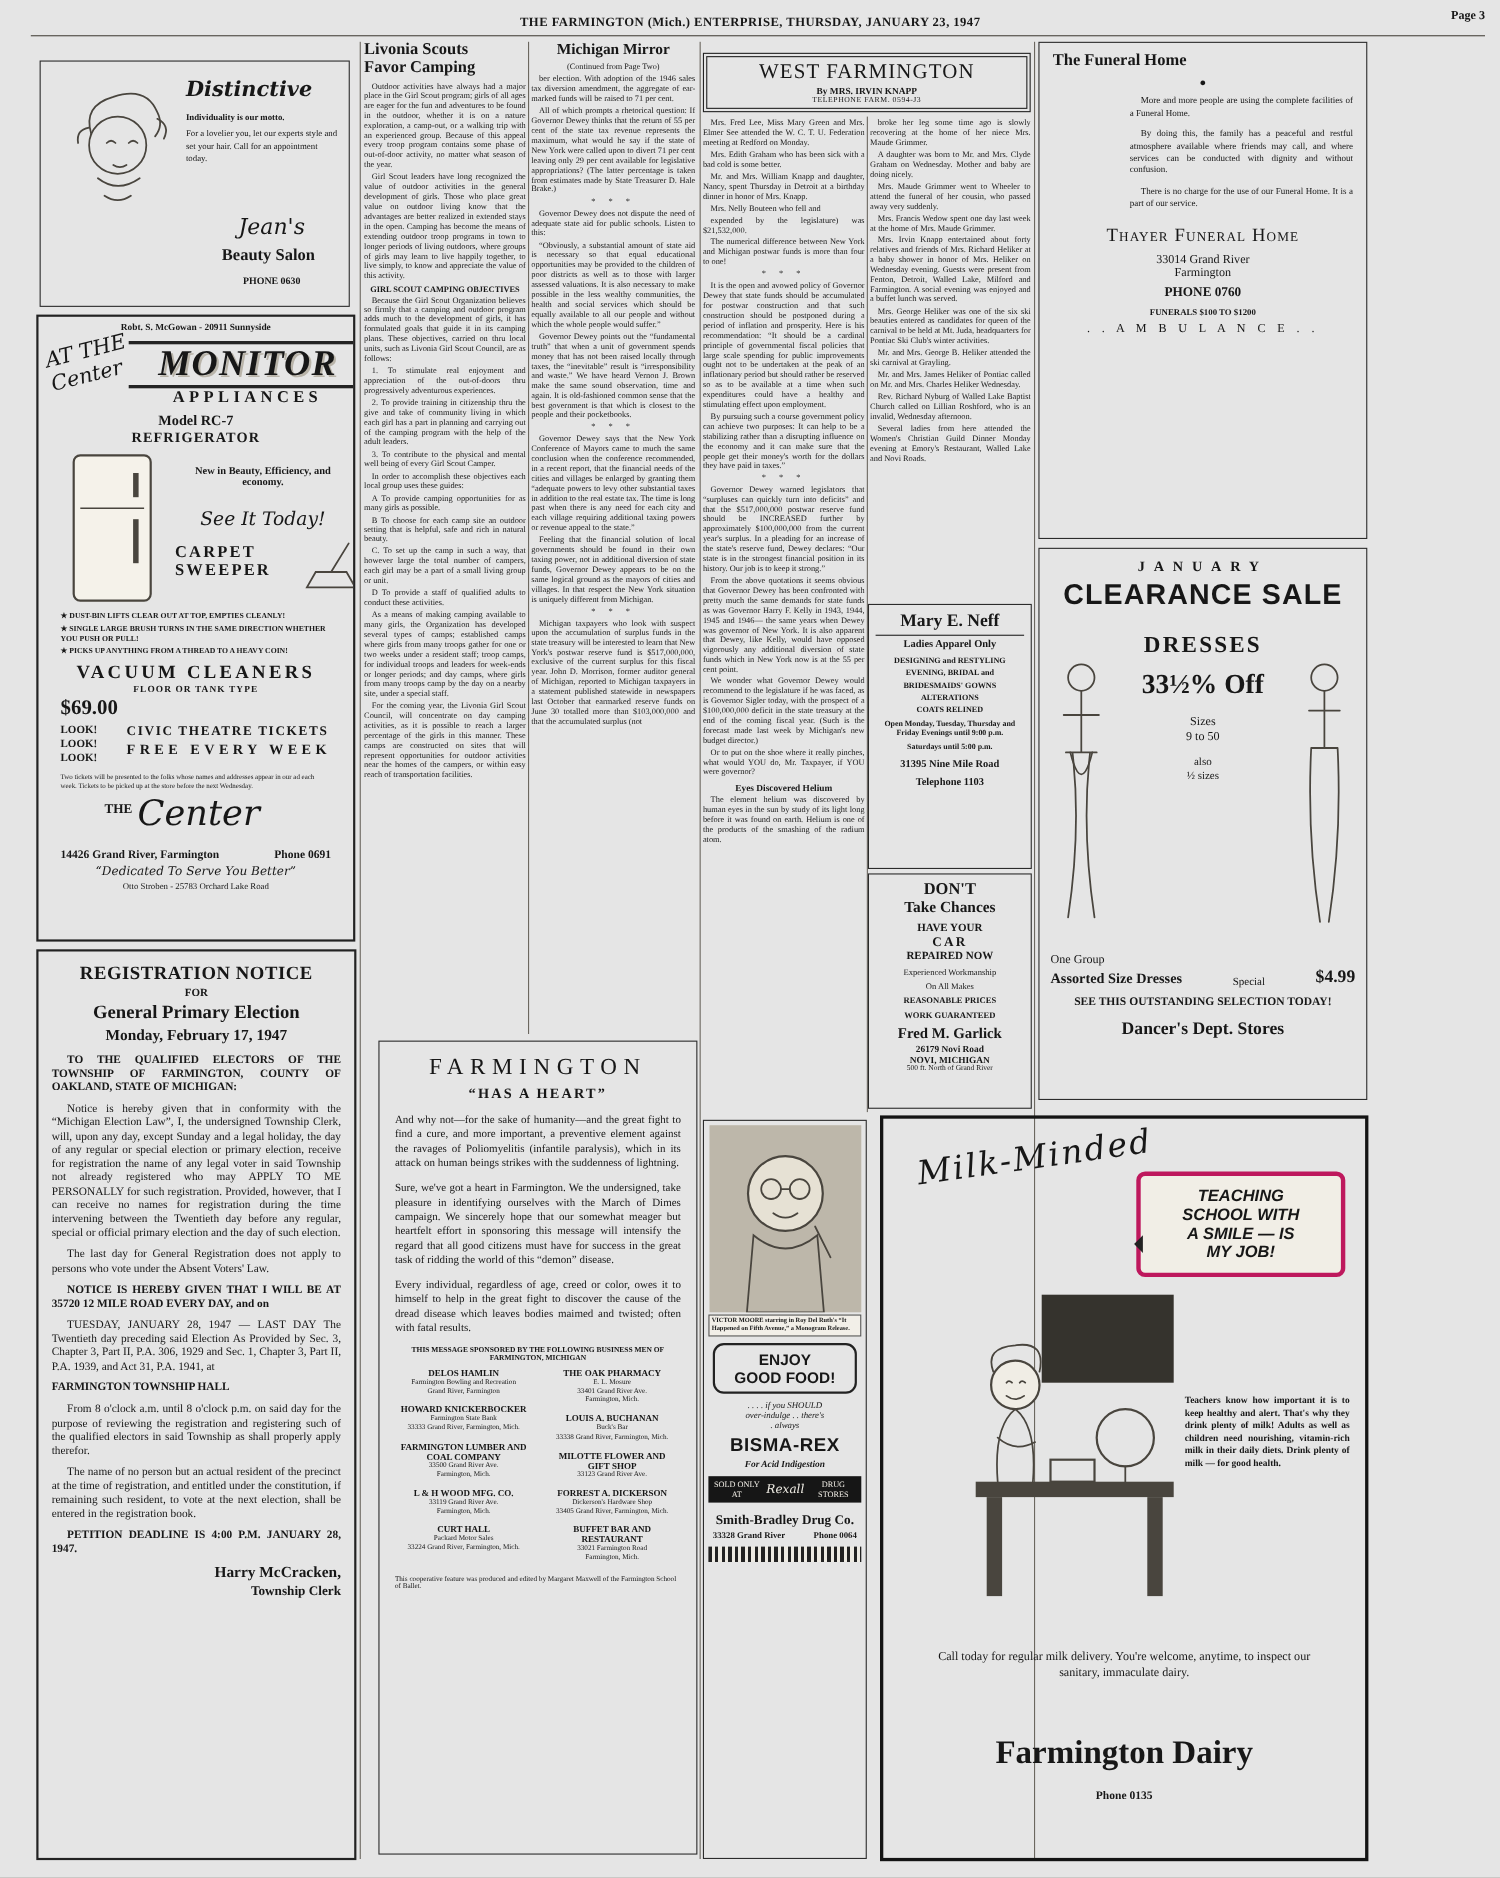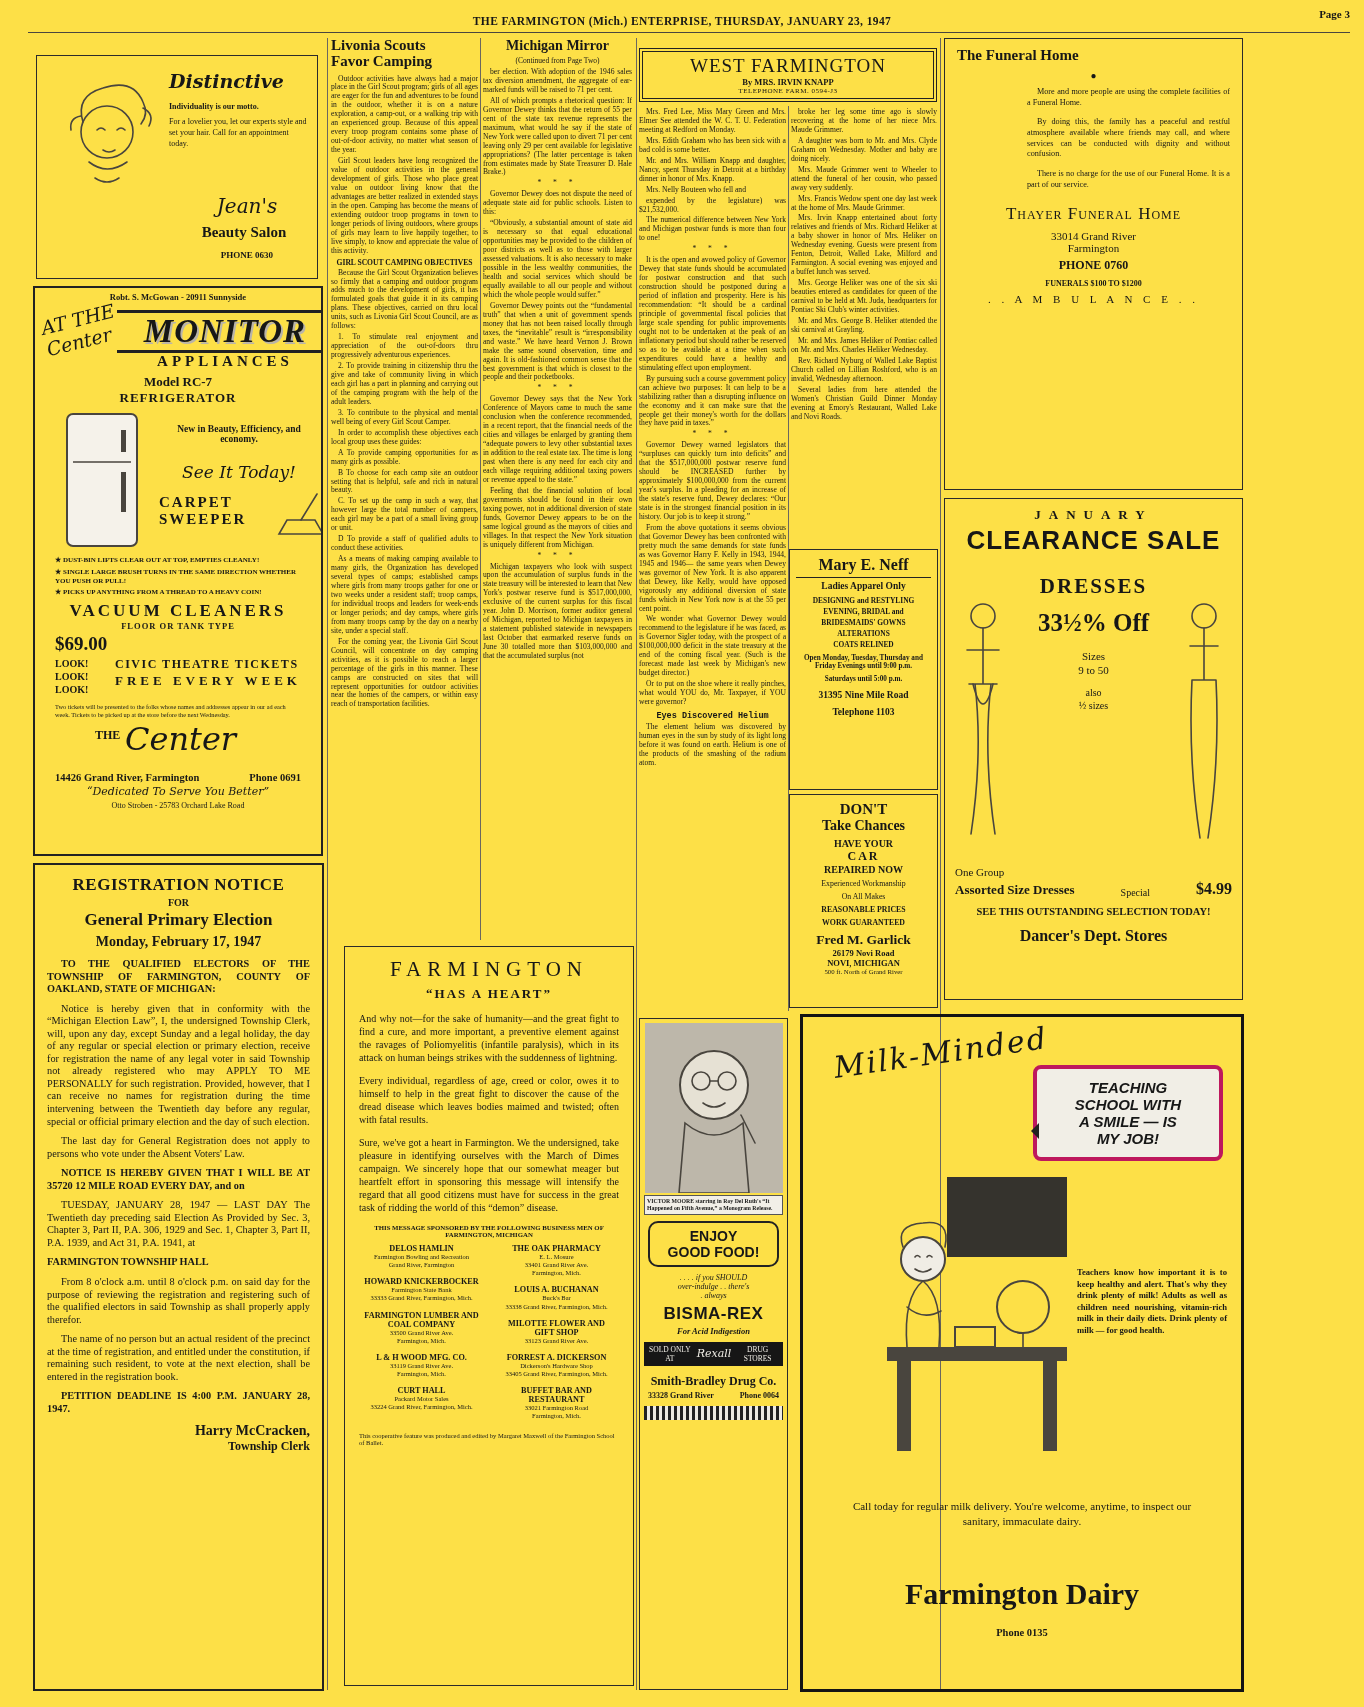--- a/index.html
+++ b/index.html
@@ -1,17 +1,17 @@
 <!DOCTYPE html>
 <html><head>
 <meta charset="utf-8">
 <style>
   * { box-sizing: border-box; }
   html,body { margin:0; padding:0; background:#a9a69e; }
-  .page { position:relative; width:1364px; height:1707px; margin:0 auto; background:#fde047;
+  .page { position:relative; width:1364px; height:1707px; margin:0 auto; background:#e5e5e5;
           font-family:"Liberation Serif", serif; color:#171717; overflow:hidden; }
   .block { position:absolute; overflow:hidden; }
   .boxed { border:1.5px solid #2b2b2b; }
   .vrule { position:absolute; width:1px; background:#6b675f; }
   .hrule { position:absolute; height:1px; background:#4a463f; }
 
   .masthead { position:absolute; top:15px; left:0; width:100%; text-align:center;
               font-size:11.5px; font-weight:bold; letter-spacing:.4px; }
   .pageno { position:absolute; top:8px; right:14px; font-size:11px; font-weight:bold; }
 
@@ -82,21 +82,21 @@
   .art-cont { text-align:center; font-size:7.5px; margin-bottom:3px; }
   .art-sub { text-align:center; font-size:7.6px; font-weight:bold; margin:2px 0; }
 
   
   .wf-head { left:639px; top:48px; width:298px; height:54px; border:4px double #222; text-align:center; padding-top:3px; }
   .wf-title { font-size:19px; letter-spacing:1px; font-weight:500; }
   .wf-by { font-size:8.5px; font-weight:bold; }
   .wf-ph { font-size:7px; letter-spacing:.5px; }
   .wf-left { left:639px; top:108px; width:147px; height:906px; }
   .wf-right { left:791px; top:108px; width:146px; height:438px; }
-  .helium-h { text-align:center; font-size:8.5px; font-weight:bold; margin:4px 0 2px;font-family:Liberation Mono, monospace; }
+  .helium-h { text-align:center; font-size:8.5px; font-weight:bold; margin:4px 0 2px; }
 
   
   .ad-neff { left:789px; top:549px; width:149px; height:241px; padding:6px 6px; text-align:center; }
   .neff-name { font-size:16px; font-weight:bold; border-bottom:1px solid #222; padding-bottom:3px; }
   .neff-sub { font-size:9.5px; font-weight:bold; margin:3px 0 5px; }
   .neff-serv p { margin:0 0 2px; font-size:7.4px; font-weight:bold; text-indent:0; text-align:center; }
   .neff-hours { font-size:7.2px; font-weight:bold; margin-top:5px; }
   .neff-addr { font-size:9.5px; font-weight:bold; margin-top:7px; }
 
   
@@ -464,22 +464,22 @@
     </div>
     <div class="clr-see">SEE THIS OUTSTANDING SELECTION TODAY!</div>
     <div class="clr-store">Dancer's Dept. Stores</div>
   </div>
 
   <div class="block ad-heart boxed">
     <div class="heart-title">FARMINGTON</div>
     <div class="heart-sub">“HAS A HEART”</div>
     <div class="heart-body">
         <p>And why not—for the sake of humanity—and the great fight to find a cure, and more important, a preventive element against the ravages of Poliomyelitis (infantile paralysis), which in its attack on human beings strikes with the suddenness of lightning.</p>
+        <p>Sure, we've got a heart in Farmington.  We the undersigned, take pleasure in identifying ourselves with the March of Dimes campaign.  We sincerely hope that our somewhat meager but heartfelt effort in sponsoring this message will intensify the regard that all good citizens must have for success in the great task of ridding the world of this “demon” disease.</p>
         <p>Every individual, regardless of age, creed or color, owes it to himself to help in the great fight to discover the cause of the dread disease which leaves bodies maimed and twisted; often with fatal results.</p>
-        <p>Sure, we've got a heart in Farmington.  We the undersigned, take pleasure in identifying ourselves with the March of Dimes campaign.  We sincerely hope that our somewhat meager but heartfelt effort in sponsoring this message will intensify the regard that all good citizens must have for success in the great task of ridding the world of this “demon” disease.</p>
       </div>
     <div class="heart-intro">THIS MESSAGE SPONSORED BY THE FOLLOWING BUSINESS MEN OF FARMINGTON, MICHIGAN</div>
     <div class="heart-cols">
       <div class="heart-col">
           <div class="sponsor">
           <div class="sponsor-name">DELOS HAMLIN</div>
           <div class="sponsor-detail">Farmington Bowling and Recreation
 Grand River, Farmington</div>
         </div>
           <div class="sponsor">

